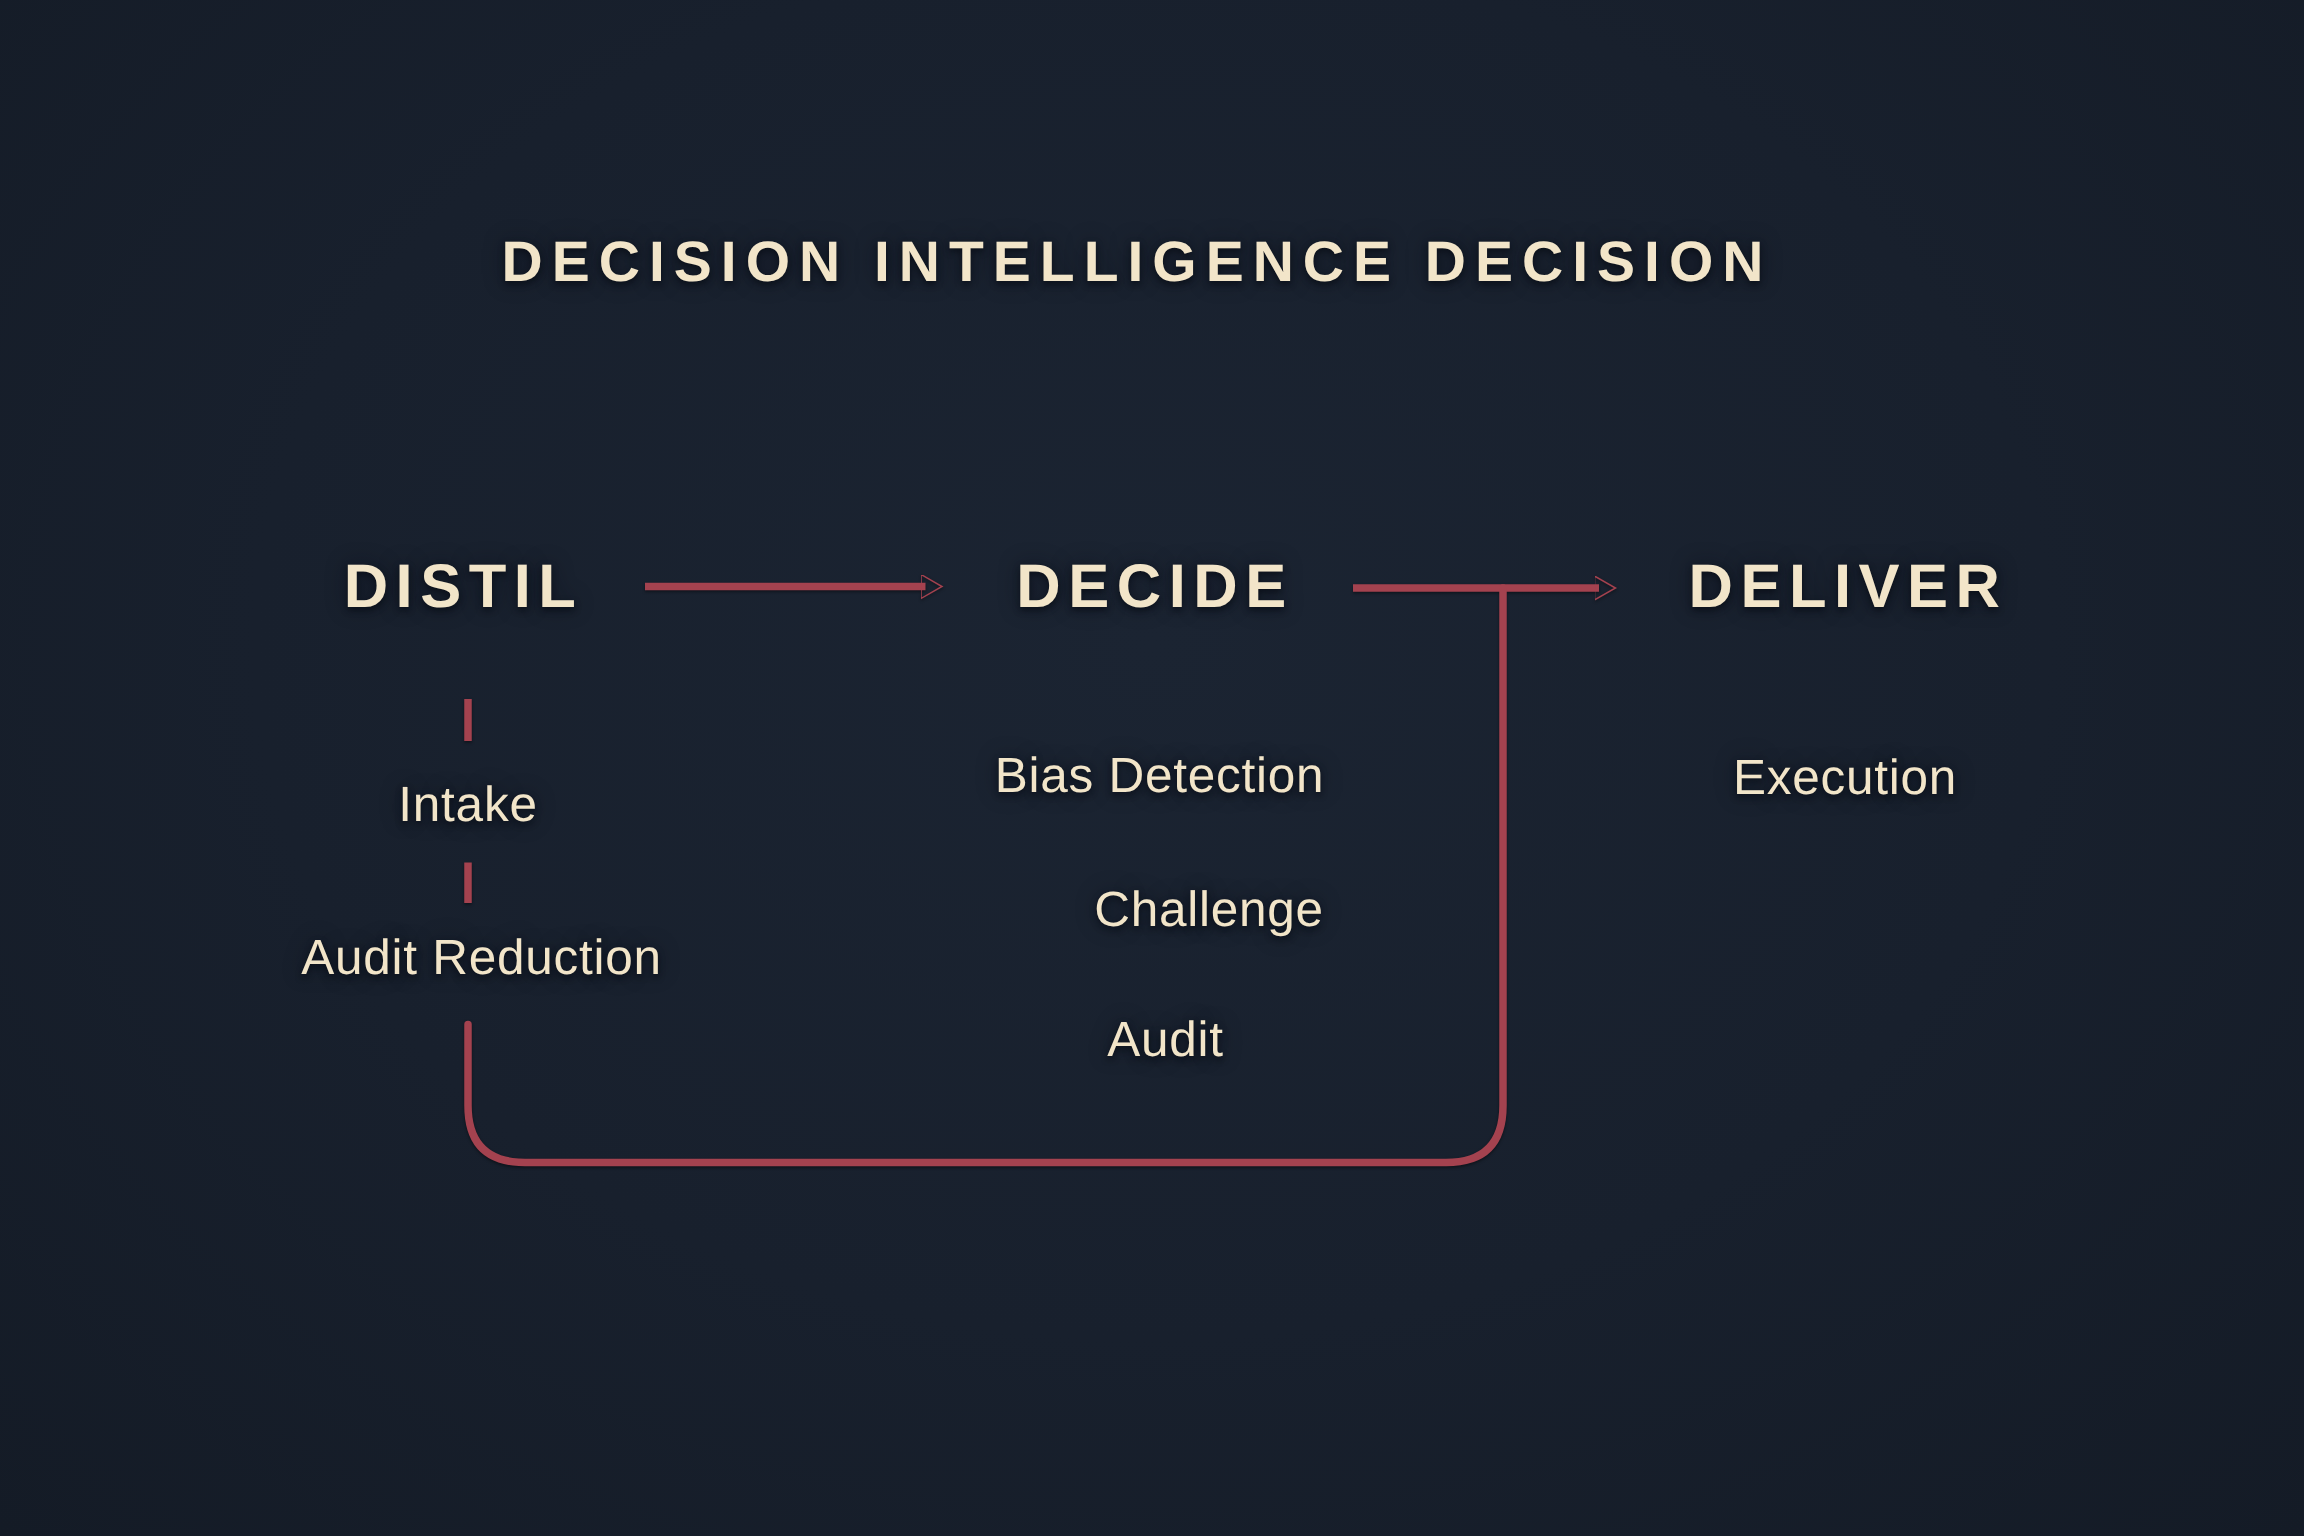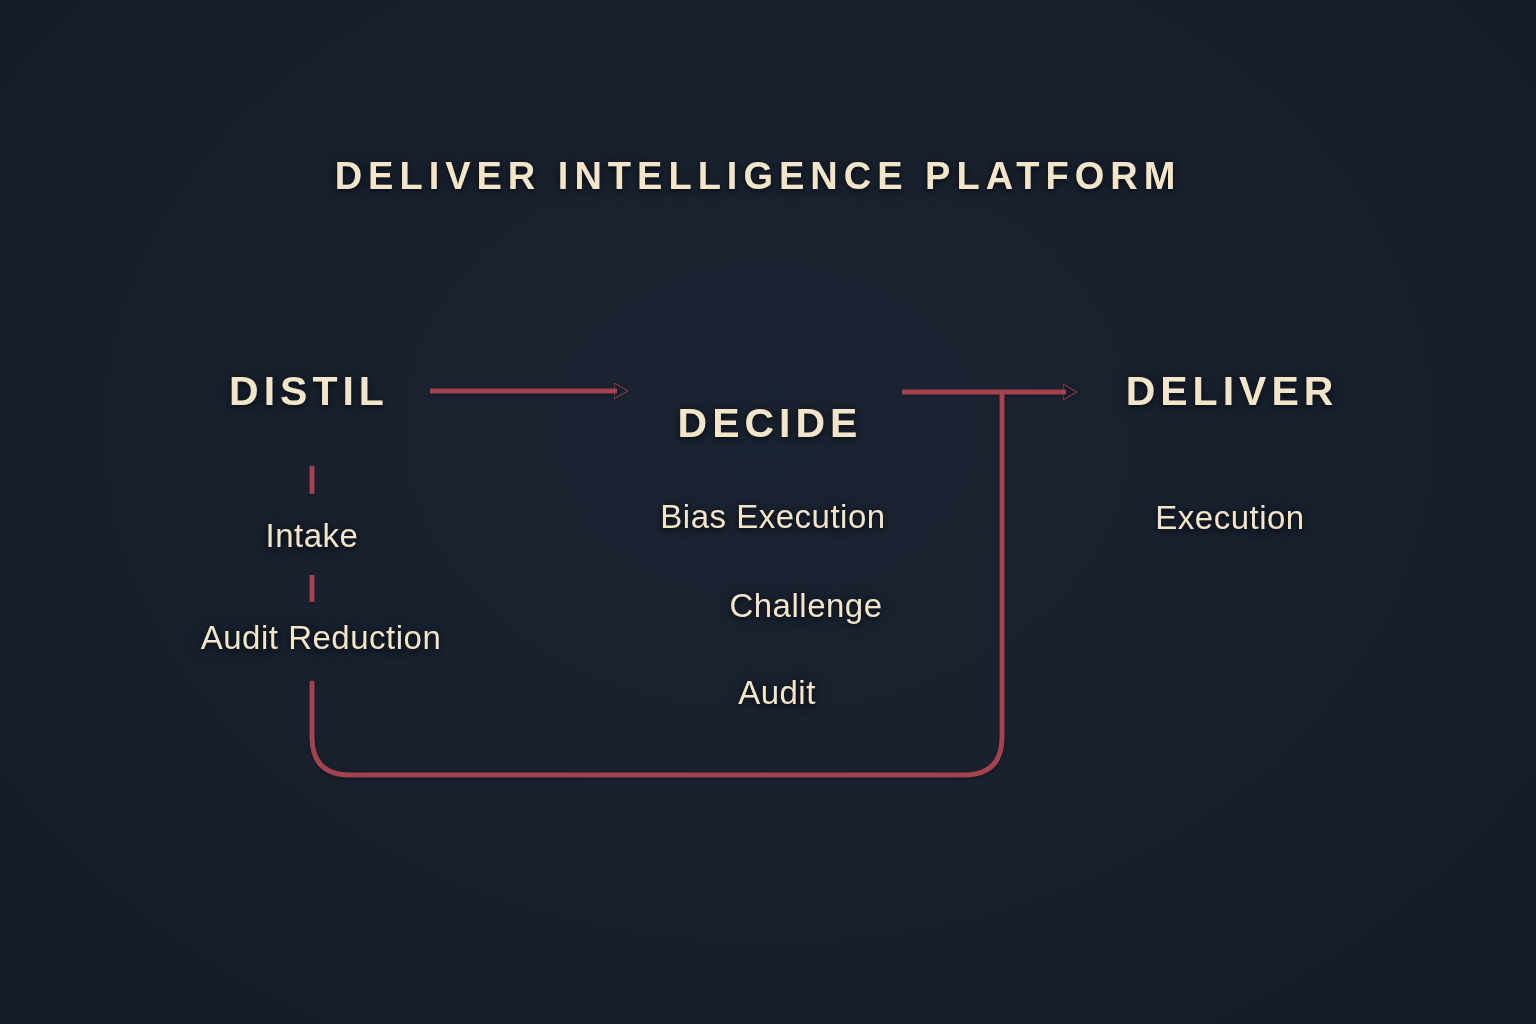--- a/index.html
+++ b/index.html
@@ -64,28 +64,28 @@
     <path class="flow-line" d="M430,391 L617,391" marker-end="url(#head)"></path>
 
     <path class="flow-line" d="M902,392 L1066,392" marker-end="url(#head)"></path>
 
     <path class="loop-line" d="M1002,392 L1002,737 Q1002,775 964,775 L350,775 Q312,775 312,737 L312,683"></path>
 
     <line class="dash-seg" x1="312" y1="466" x2="312" y2="494"></line>
     <line class="dash-seg" x1="312" y1="575" x2="312" y2="602"></line>
   </svg>
 
-  <div class="txt title" style="left:758px; top:176px;">DELIVER INTELLIGENCE PLATFORM</div>
+  <div class="txt title" style="left:758px; top:176px;">DECISION INTELLIGENCE DECISION</div>
 
   <div class="txt stage-label" style="left:309px; top:391px;">DISTIL</div>
-  <div class="txt stage-label" style="left:770px; top:391px;margin-top:32px;">DECIDE</div>
+  <div class="txt stage-label" style="left:770px; top:391px;">DECIDE</div>
   <div class="txt stage-label" style="left:1232px; top:391px;">DELIVER</div>
 
   <div class="txt stage-item" style="left:312px; top:536px;">Intake</div>
   <div class="txt stage-item" style="left:321px; top:638px;">Audit Reduction</div>
 
-  <div class="txt stage-item" style="left:773px; top:517px;">Bias Execution</div>
+  <div class="txt stage-item" style="left:773px; top:517px;">Bias Detection</div>
   <div class="txt stage-item" style="left:771px; top:606px;margin-left:35px;">Challenge</div>
   <div class="txt stage-item" style="left:777px; top:693px;">Audit</div>
 
   <div class="txt stage-item" style="left:1230px; top:518px;">Execution</div>
 
 </div>
 
 </body></html>

